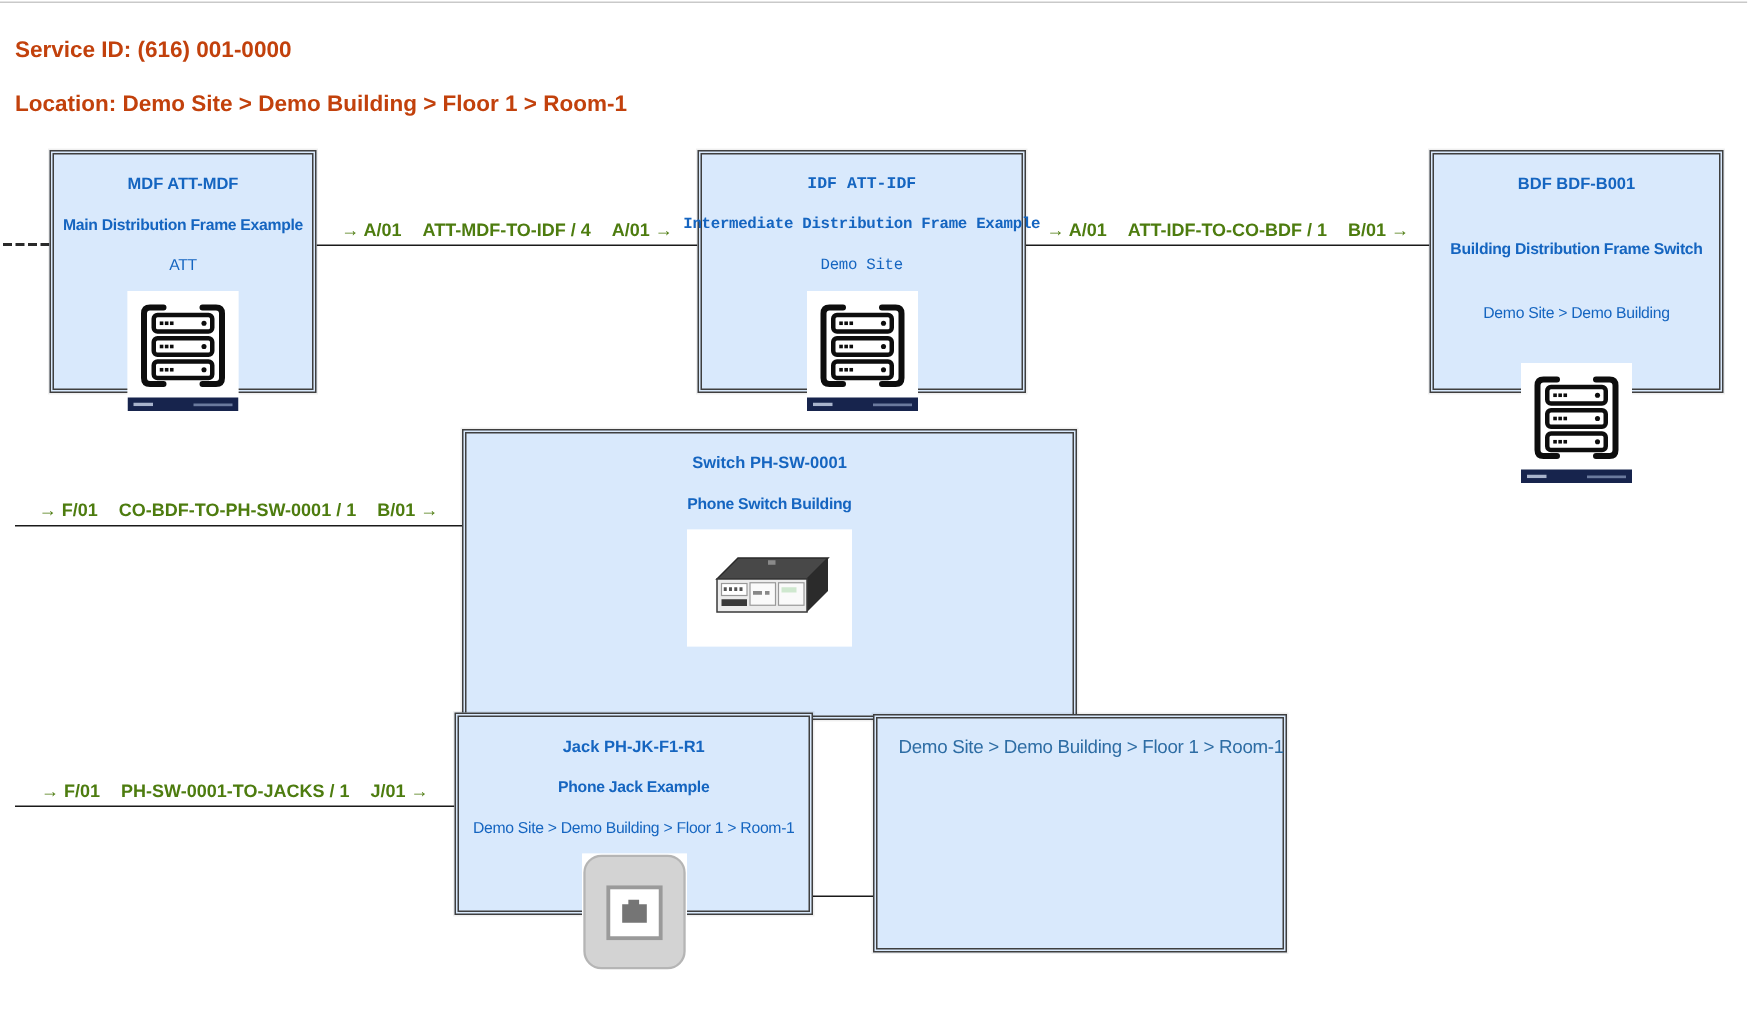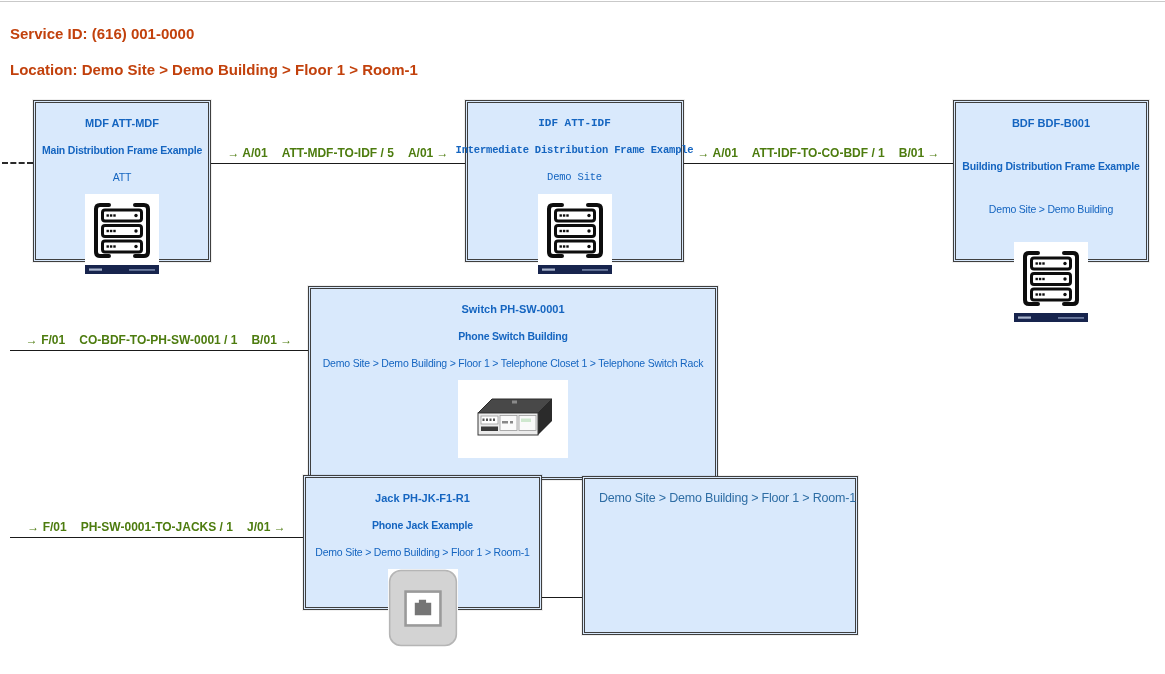--- a/index.html
+++ b/index.html
@@ -45,21 +45,21 @@
   <div class="dline" style="left:2px;top:162px;width:31px;"></div>
   <div class="hline" style="left:211px;top:163px;width:254px;"></div>
   <div class="hline" style="left:684px;top:163px;width:269px;"></div>
 
   <div class="hline" style="left:10px;top:350px;width:298px;"></div>
   <div class="hline" style="left:10px;top:537px;width:293px;"></div>
   <div class="hline" style="left:542px;top:597px;width:40px;"></div>
 
   <div class="conn-label" style="left:211px;top:145px;width:254px;">
     <span>→ A/01</span>
-    <span>ATT-MDF-TO-IDF / 5</span>
+    <span>ATT-MDF-TO-IDF / 4</span>
     <span>A/01 →</span>
   </div>
   <div class="conn-label" style="left:684px;top:145px;width:269px;">
     <span>→ A/01</span>
     <span>ATT-IDF-TO-CO-BDF / 1</span>
     <span>B/01 →</span>
   </div>
   <div class="conn-label" style="left:10px;top:332px;width:298px;">
     <span>→ F/01</span>
     <span>CO-BDF-TO-PH-SW-0001 / 1</span>
@@ -136,21 +136,21 @@
         </g>
         <rect x="0" y="71" width="74" height="9" fill="#17244d"></rect>
         <rect x="4" y="74.5" width="13" height="2.2" fill="#a9b4cc"></rect>
         <rect x="44" y="75" width="26" height="1.8" fill="#6b7a9e"></rect>
       </svg>
     </div>
   </div>
 
   <div class="node" style="left:953px;top:100px;width:196px;height:162px;gap:16px;">
     <div class="node-title">BDF BDF-B001</div>
-    <div class="node-sub">Building Distribution Frame Example</div>
+    <div class="node-sub">Building Distribution Frame Switch</div>
     <div class="node-loc">Demo Site &gt; Demo Building</div>
     <div class="plate plate-rack">
       <svg width="74" height="80" viewBox="0 0 74 80">
         <rect width="74" height="80" fill="#ffffff"></rect>
         <path d="M24 11 H15 Q11 11 11 15 V58 Q11 62 15 62 H24" fill="none" stroke="#0d0d0d" stroke-width="4" stroke-linecap="round"></path>
         <path d="M50 11 H59 Q63 11 63 15 V58 Q63 62 59 62 H50" fill="none" stroke="#0d0d0d" stroke-width="4" stroke-linecap="round"></path>
         <g stroke="#0d0d0d" stroke-width="3" fill="#ffffff">
           <rect x="17.5" y="16" width="39" height="11" rx="2.5"></rect>
           <rect x="17.5" y="31.5" width="39" height="11" rx="2.5"></rect>
           <rect x="17.5" y="47" width="39" height="11" rx="2.5"></rect>
@@ -172,21 +172,20 @@
         <rect x="0" y="71" width="74" height="9" fill="#17244d"></rect>
         <rect x="4" y="74.5" width="13" height="2.2" fill="#a9b4cc"></rect>
         <rect x="44" y="75" width="26" height="1.8" fill="#6b7a9e"></rect>
       </svg>
     </div>
   </div>
 
   <div class="node" style="left:308px;top:286px;width:410px;height:194px;">
     <div class="node-title">Switch PH-SW-0001</div>
     <div class="node-sub">Phone Switch Building</div>
-    <div class="node-loc">Demo Site &gt; Demo Building &gt; Floor 1 &gt; Telephone Closet 1 &gt; Telephone Switch Rack</div>
     <div class="plate plate-switch">
       <svg width="110" height="78" viewBox="0 0 110 78">
         <rect width="110" height="78" fill="#ffffff"></rect>
         <polygon points="20,33 80,33 94,19 34,19" fill="#484848" stroke="#2a2a2a" stroke-width="1"></polygon>
         <rect x="54" y="20.5" width="5" height="3" fill="#8a8a8a"></rect>
         <polygon points="80,33 94,19 94,41 80,55" fill="#2b2b2b"></polygon>
         <rect x="20" y="33" width="60" height="22" fill="#ececec" stroke="#3a3a3a" stroke-width="1"></rect>
         <rect x="23" y="36" width="17" height="8" fill="#ffffff" stroke="#999999" stroke-width="0.8"></rect>
         <rect x="24.5" y="38.5" width="2" height="2.5" fill="#555555"></rect>
         <rect x="28" y="38.5" width="2" height="2.5" fill="#555555"></rect>

